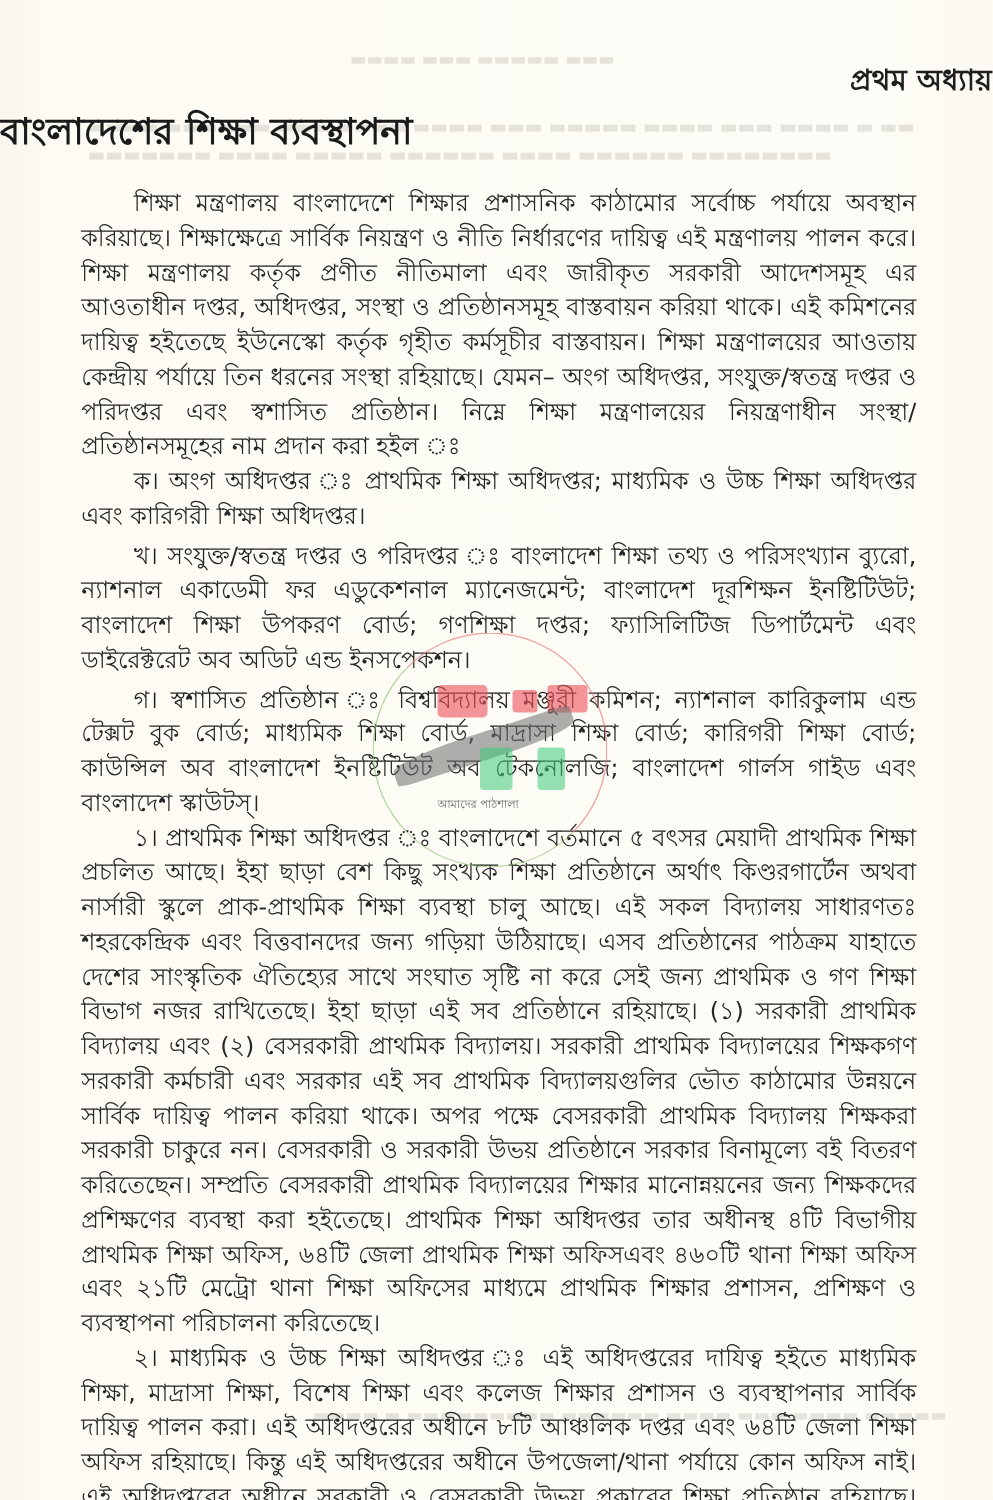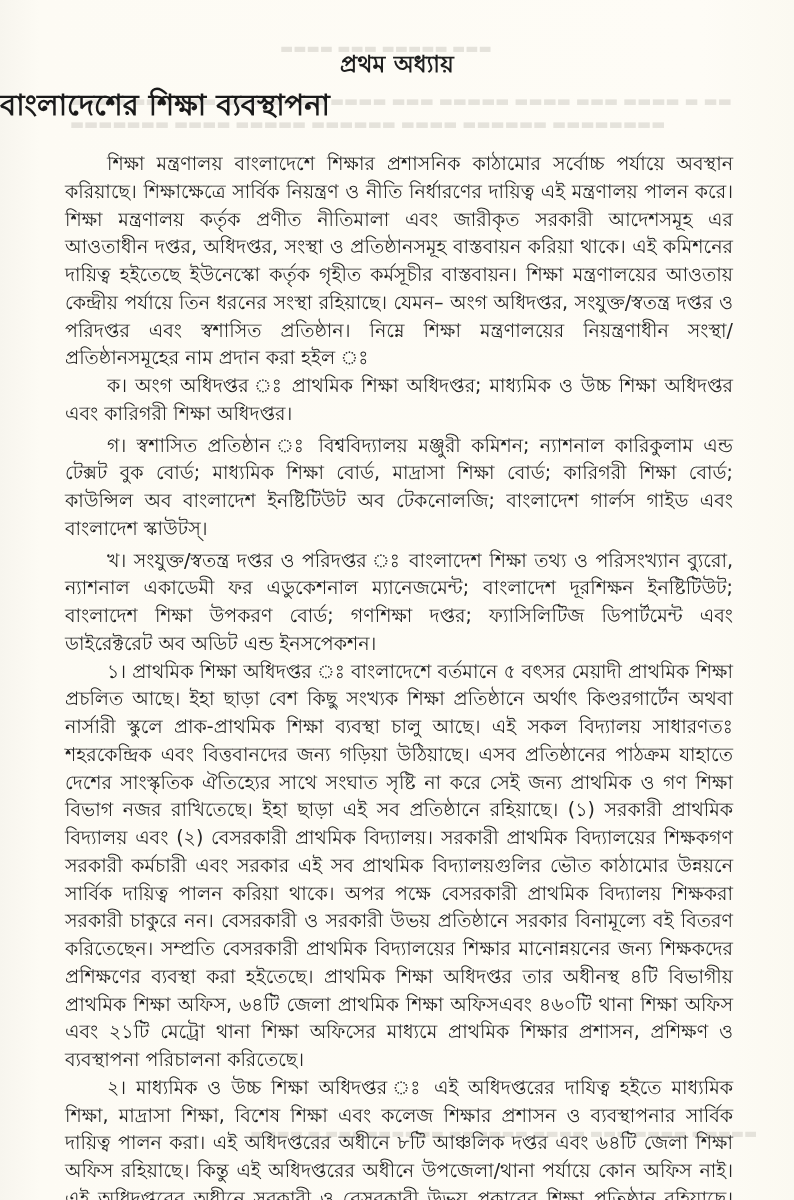--- a/index.html
+++ b/index.html
@@ -19,21 +19,21 @@
     position: absolute; color: #b9b6ad; opacity: 0.35;
     font-size: 15px; transform: scaleX(-1); white-space: nowrap;
   }
   .bleed.running-head { left: 280px; top: 40px; font-size: 14px; }
   .bleed.l1 { left: 70px; top: 92px; }
   .bleed.l2 { left: 70px; top: 115px; }
   .bleed.lb { left: 250px; top: 1125px; font-size: 14px; }
 
   .chapter-no {
     position: absolute; left: 0; width: 794px; top: 46px;
-    text-align: center; font-size: 23px; font-weight: bold; color: #1e1e1e;
+    text-align: right; font-size: 23px; font-weight: bold; color: #1e1e1e;
     letter-spacing: 0.2px;
   }
   .chapter-title {
     position: absolute; left: 0; width: 794px; top: 82px;
     text-align: left; font-size: 29px; font-weight: bold; color: #1a1a1a;
   }
   .body-text {
     position: absolute; left: 65px; top: 150px; width: 668px;
     font-size: 19px; line-height: 27.75px; color: #262626;
   }
@@ -82,28 +82,38 @@
   <div class="chapter-title">বাংলাদেশের শিক্ষা ব্যবস্থাপনা</div>
 
   <div class="body-text">
     <p class="para indent">
       <span class="lead"></span><span>শিক্ষা মন্ত্রণালয় বাংলাদেশে শিক্ষার প্রশাসনিক কাঠামোর সর্বোচ্চ পর্যায়ে অবস্থান করিয়াছে। শিক্ষাক্ষেত্রে সার্বিক নিয়ন্ত্রণ ও নীতি নির্ধারণের দায়িত্ব এই মন্ত্রণালয় পালন করে। শিক্ষা মন্ত্রণালয় কর্তৃক প্রণীত নীতিমালা এবং জারীকৃত সরকারী আদেশসমূহ এর আওতাধীন দপ্তর, অধিদপ্তর, সংস্থা ও প্রতিষ্ঠানসমূহ বাস্তবায়ন করিয়া থাকে। এই কমিশনের দায়িত্ব হইতেছে ইউনেস্কো কর্তৃক গৃহীত কর্মসূচীর বাস্তবায়ন। শিক্ষা মন্ত্রণালয়ের আওতায় কেন্দ্রীয় পর্যায়ে তিন ধরনের সংস্থা রহিয়াছে। যেমন– অংগ অধিদপ্তর, সংযুক্ত/স্বতন্ত্র দপ্তর ও পরিদপ্তর এবং স্বশাসিত প্রতিষ্ঠান। নিম্নে শিক্ষা মন্ত্রণালয়ের নিয়ন্ত্রণাধীন সংস্থা/প্রতিষ্ঠানসমূহের নাম প্রদান করা হইল ঃ</span>
     </p>
     <p class="para indent">
       <span class="lead">ক। অংগ অধিদপ্তর ঃ</span><span> প্রাথমিক শিক্ষা অধিদপ্তর; মাধ্যমিক ও উচ্চ শিক্ষা অধিদপ্তর এবং কারিগরী শিক্ষা অধিদপ্তর।</span>
     </p>
     <p class="para indent gap">
-      <span class="lead">গ। স্বশাসিত প্রতিষ্ঠান ঃ</span><span> বিশ্ববিদ্যালয় মঞ্জুরী কমিশন; ন্যাশনাল কারিকুলাম এন্ড টেক্সট বুক বোর্ড; মাধ্যমিক শিক্ষা বোর্ড, মাদ্রাসা শিক্ষা বোর্ড; কারিগরী শিক্ষা বোর্ড; কাউন্সিল অব বাংলাদেশ ইনষ্টিটিউট অব টেকনোলজি; বাংলাদেশ গার্লস গাইড এবং বাংলাদেশ স্কাউটস্।</span>
+      <span class="lead">খ। সংযুক্ত/স্বতন্ত্র দপ্তর ও পরিদপ্তর ঃ</span><span> বাংলাদেশ শিক্ষা তথ্য ও পরিসংখ্যান ব্যুরো, ন্যাশনাল একাডেমী ফর এডুকেশনাল ম্যানেজমেন্ট; বাংলাদেশ দূরশিক্ষন ইনষ্টিটিউট; বাংলাদেশ শিক্ষা উপকরণ বোর্ড; গণশিক্ষা দপ্তর; ফ্যাসিলিটিজ ডিপার্টমেন্ট এবং ডাইরেক্টরেট অব অডিট এন্ড ইনসপেকশন।</span>
     </p>
     <p class="para indent gap">
-      <span class="lead">খ। সংযুক্ত/স্বতন্ত্র দপ্তর ও পরিদপ্তর ঃ</span><span> বাংলাদেশ শিক্ষা তথ্য ও পরিসংখ্যান ব্যুরো, ন্যাশনাল একাডেমী ফর এডুকেশনাল ম্যানেজমেন্ট; বাংলাদেশ দূরশিক্ষন ইনষ্টিটিউট; বাংলাদেশ শিক্ষা উপকরণ বোর্ড; গণশিক্ষা দপ্তর; ফ্যাসিলিটিজ ডিপার্টমেন্ট এবং ডাইরেক্টরেট অব অডিট এন্ড ইনসপেকশন।</span>
+      <span class="lead">গ। স্বশাসিত প্রতিষ্ঠান ঃ</span><span> বিশ্ববিদ্যালয় মঞ্জুরী কমিশন; ন্যাশনাল কারিকুলাম এন্ড টেক্সট বুক বোর্ড; মাধ্যমিক শিক্ষা বোর্ড, মাদ্রাসা শিক্ষা বোর্ড; কারিগরী শিক্ষা বোর্ড; কাউন্সিল অব বাংলাদেশ ইনষ্টিটিউট অব টেকনোলজি; বাংলাদেশ গার্লস গাইড এবং বাংলাদেশ স্কাউটস্।</span>
     </p>
     <p class="para indent">
       <span class="lead">১। প্রাথমিক শিক্ষা অধিদপ্তর ঃ</span><span> বাংলাদেশে বর্তমানে ৫ বৎসর মেয়াদী প্রাথমিক শিক্ষা প্রচলিত আছে। ইহা ছাড়া বেশ কিছু সংখ্যক শিক্ষা প্রতিষ্ঠানে অর্থাৎ কিণ্ডরগার্টেন অথবা নার্সারী স্কুলে প্রাক-প্রাথমিক শিক্ষা ব্যবস্থা চালু আছে। এই সকল বিদ্যালয় সাধারণতঃ শহরকেন্দ্রিক এবং বিত্তবানদের জন্য গড়িয়া উঠিয়াছে। এসব প্রতিষ্ঠানের পাঠক্রম যাহাতে দেশের সাংস্কৃতিক ঐতিহ্যের সাথে সংঘাত সৃষ্টি না করে সেই জন্য প্রাথমিক ও গণ শিক্ষা বিভাগ নজর রাখিতেছে। ইহা ছাড়া এই সব প্রতিষ্ঠানে রহিয়াছে। (১) সরকারী প্রাথমিক বিদ্যালয় এবং (২) বেসরকারী প্রাথমিক বিদ্যালয়। সরকারী প্রাথমিক বিদ্যালয়ের শিক্ষকগণ সরকারী কর্মচারী এবং সরকার এই সব প্রাথমিক বিদ্যালয়গুলির ভৌত কাঠামোর উন্নয়নে সার্বিক দায়িত্ব পালন করিয়া থাকে। অপর পক্ষে বেসরকারী প্রাথমিক বিদ্যালয় শিক্ষকরা সরকারী চাকুরে নন। বেসরকারী ও সরকারী উভয় প্রতিষ্ঠানে সরকার বিনামূল্যে বই বিতরণ করিতেছেন। সম্প্রতি বেসরকারী প্রাথমিক বিদ্যালয়ের শিক্ষার মানোন্নয়নের জন্য শিক্ষকদের প্রশিক্ষণের ব্যবস্থা করা হইতেছে। প্রাথমিক শিক্ষা অধিদপ্তর তার অধীনস্থ ৪টি বিভাগীয় প্রাথমিক শিক্ষা অফিস, ৬৪টি জেলা প্রাথমিক শিক্ষা অফিসএবং ৪৬০টি থানা শিক্ষা অফিস এবং ২১টি মেট্রো থানা শিক্ষা অফিসের মাধ্যমে প্রাথমিক শিক্ষার প্রশাসন, প্রশিক্ষণ ও ব্যবস্থাপনা পরিচালনা করিতেছে।</span>
     </p>
     <p class="para indent">
       <span class="lead">২। মাধ্যমিক ও উচ্চ শিক্ষা অধিদপ্তর ঃ</span><span> এই অধিদপ্তরের দাযিত্ব হইতে মাধ্যমিক শিক্ষা, মাদ্রাসা শিক্ষা, বিশেষ শিক্ষা এবং কলেজ শিক্ষার প্রশাসন ও ব্যবস্থাপনার সার্বিক দায়িত্ব পালন করা। এই অধিদপ্তরের অধীনে ৮টি আঞ্চলিক দপ্তর এবং ৬৪টি জেলা শিক্ষা অফিস রহিয়াছে। কিন্তু এই অধিদপ্তরের অধীনে উপজেলা/থানা পর্যায়ে কোন অফিস নাই। এই অধিদপ্তরের অধীনে সরকারী ও বেসরকারী উভয় প্রকারের শিক্ষা প্রতিষ্ঠান রহিয়াছে। প্রতিষ্ঠান পর্যায়ে কোন কার্যক্রম বাস্তবায়ন এবং সমস্যা নিয়ন্ত্রণের জন্য ব্যবস্থাপনা কমিটি রহিয়াছে। মাধ্যমিক ও উচ্চ শিক্ষা অধিদপ্তরে বর্তমানে একজন করিয়া পরিচালকের অধীনে কলেজ বিভাগ এবং স্কুল বিভাগ রহিয়াছে।</span>
     </p>
   </div>
 
+  <div class="watermark">
+    <div class="wm-ring"></div>
+    <div class="wm-red" style="left:52px;top:42px;width:40px;height:26px;border-radius:4px;"></div>
+    <div class="wm-red" style="left:112px;top:46px;width:20px;height:18px;border-radius:3px;"></div>
+    <div class="wm-red" style="left:140px;top:42px;width:32px;height:22px;border-radius:3px;"></div>
+    <div class="wm-swoosh"></div>
+    <div class="wm-green" style="left:86px;top:92px;width:26px;height:34px;border-radius:3px;"></div>
+    <div class="wm-green" style="left:132px;top:92px;width:22px;height:34px;border-radius:3px;"></div>
+    <div class="wm-caption">আমাদের পাঠশালা</div>
+  </div>
 
   <div class="page-dot">·</div>
 </div>
 
 </body></html>

